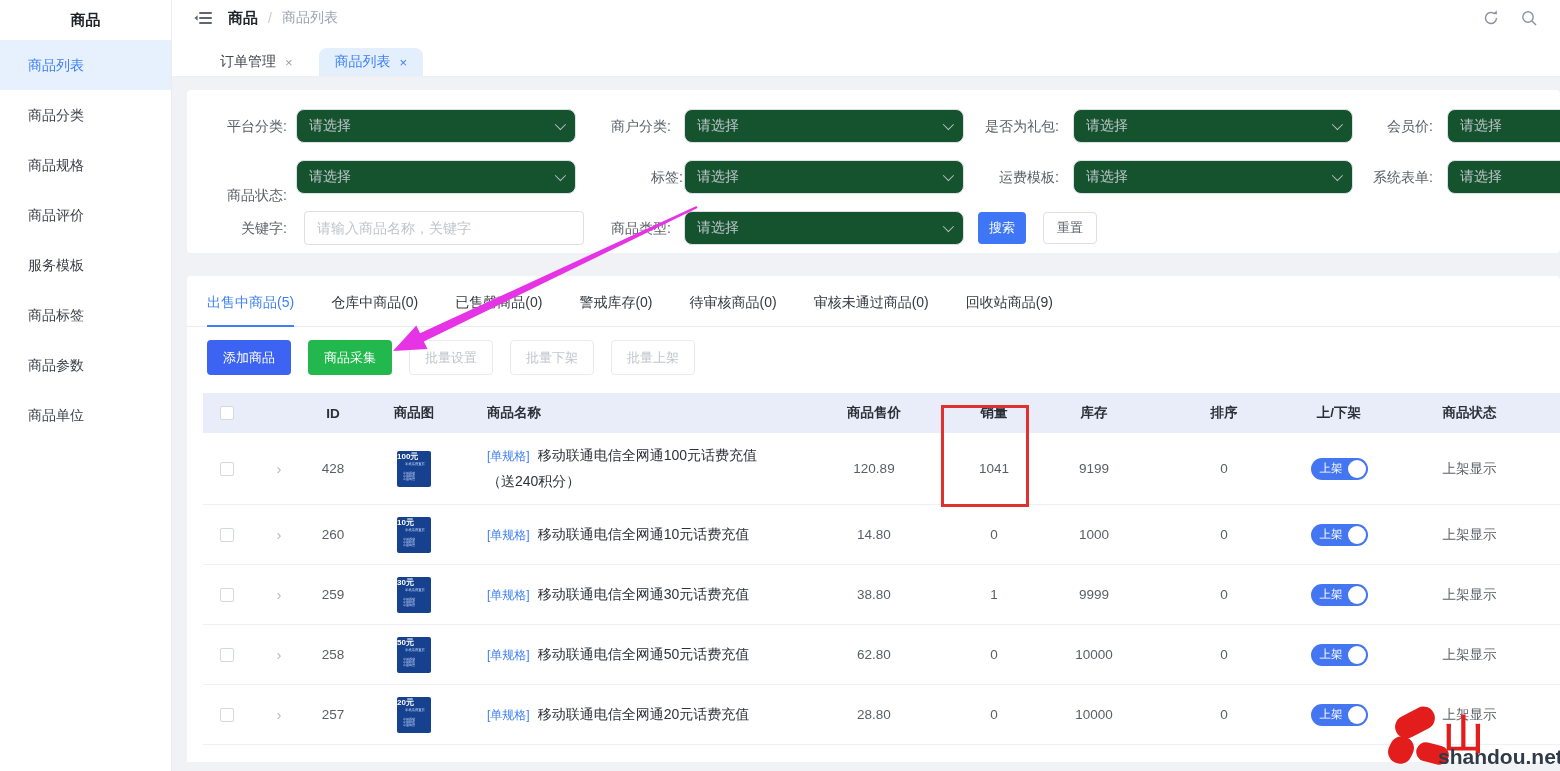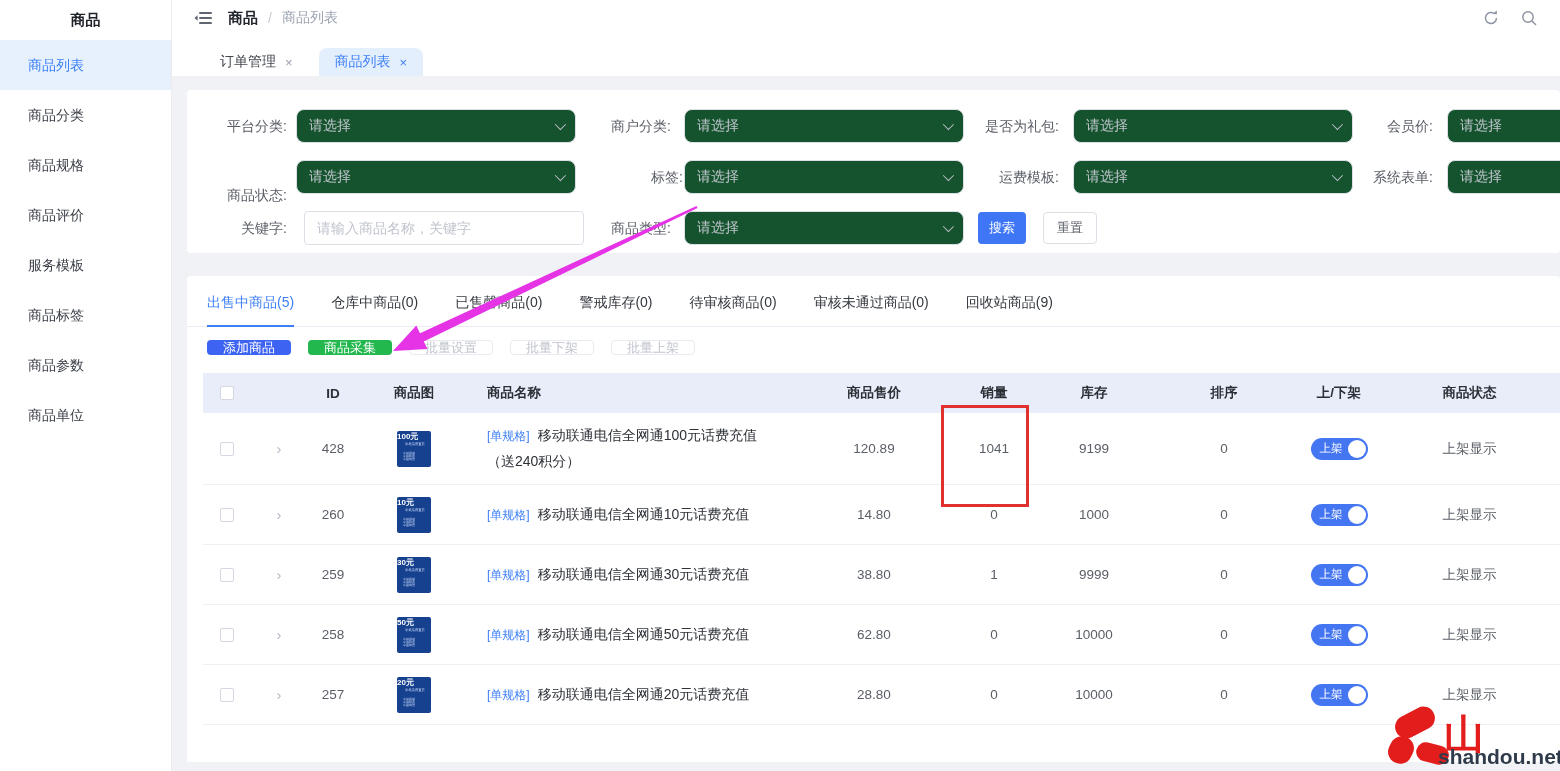--- a/index.html
+++ b/index.html
@@ -44,21 +44,21 @@
   .btn-search { position:absolute; width:48px; background:#3e76f6; color:#fff; }
   .btn-reset { position:absolute; width:54px; background:#fff; color:#5a5e66; border-color:#dcdfe6; }
 
   
   .table-card { margin:23px 0 0 15px; height:486px; border-radius:4px 4px 0 0; overflow:hidden; }
   .status-tabs { display:flex; gap:37px; padding:18px 0 0 20px; border-bottom:1px solid #e9ecf2; }
   .stab { font-size:14px; color:#34383f; padding-bottom:13px; cursor:pointer; }
   .stab.active { color:#3d7ff7; border-bottom:2px solid #3d7ff7; margin-bottom:-1px; }
 
   .action-row { display:flex; gap:17px; margin:13px 0 0 20px; }
-  .abtn { height:15px; padding:0 15px; border-radius:4px; font-size:13px; cursor:pointer; border:1px solid transparent; display:flex; align-items:center; }
+  .abtn { height:35px; padding:0 15px; border-radius:4px; font-size:13px; cursor:pointer; border:1px solid transparent; display:flex; align-items:center; }
   .abtn.add { background:#3d63f2; color:#fff; }
   .abtn.collect { background:#23b84e; color:#fff; }
   .abtn.ghost { background:#fff; color:#c0c4cc; border-color:#e8ebf0; }
 
   .gtable { margin:18px 0 0 16px; width:1357px; font-size:13.5px; }
   .trow { display:flex; align-items:center; }
   .thead { height:40px; background:#e9edf9; font-weight:bold; color:#2b2f36; font-size:13.5px; }
   .tbody-row { min-height:60px; border-bottom:1px solid #eef0f5; color:#5a5e66; }
   .tbody-row.tall { min-height:72px; }
   .cell { display:flex; align-items:center; justify-content:center; text-align:center; }

